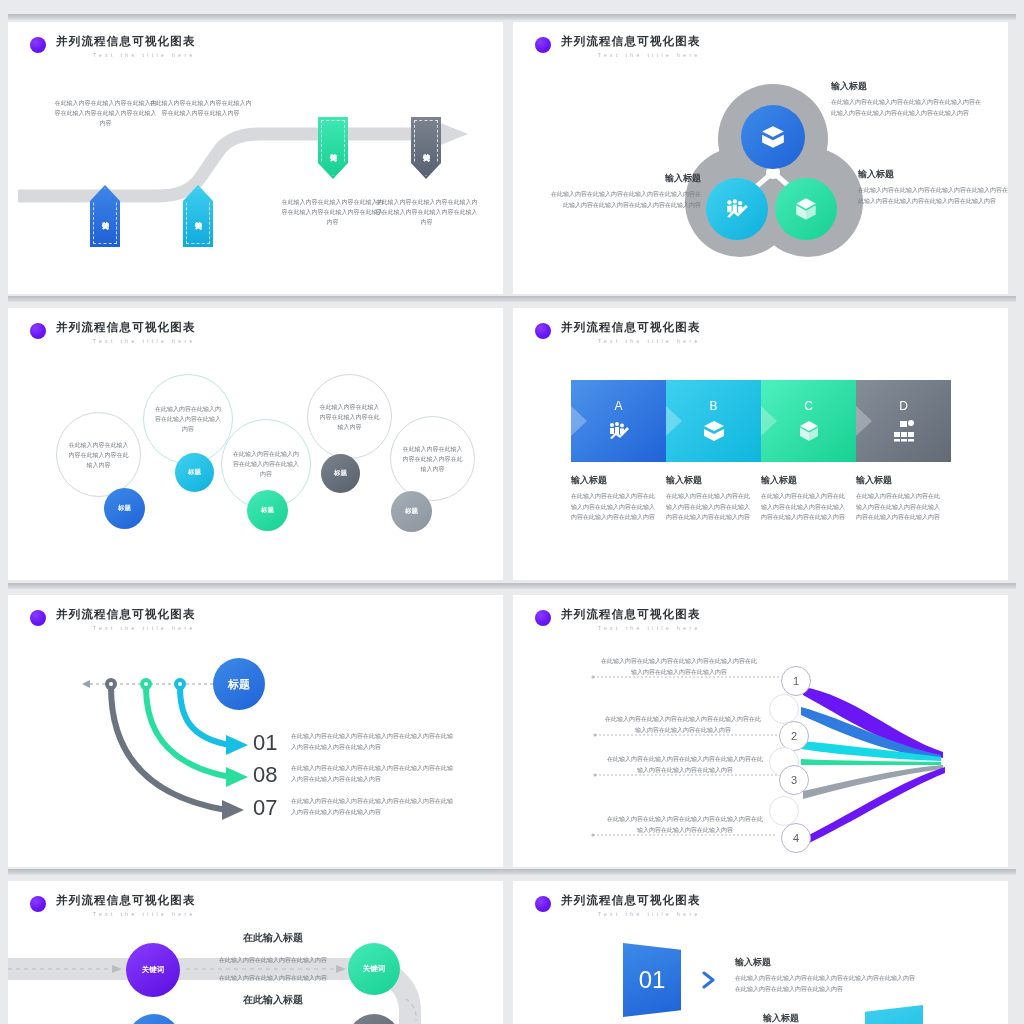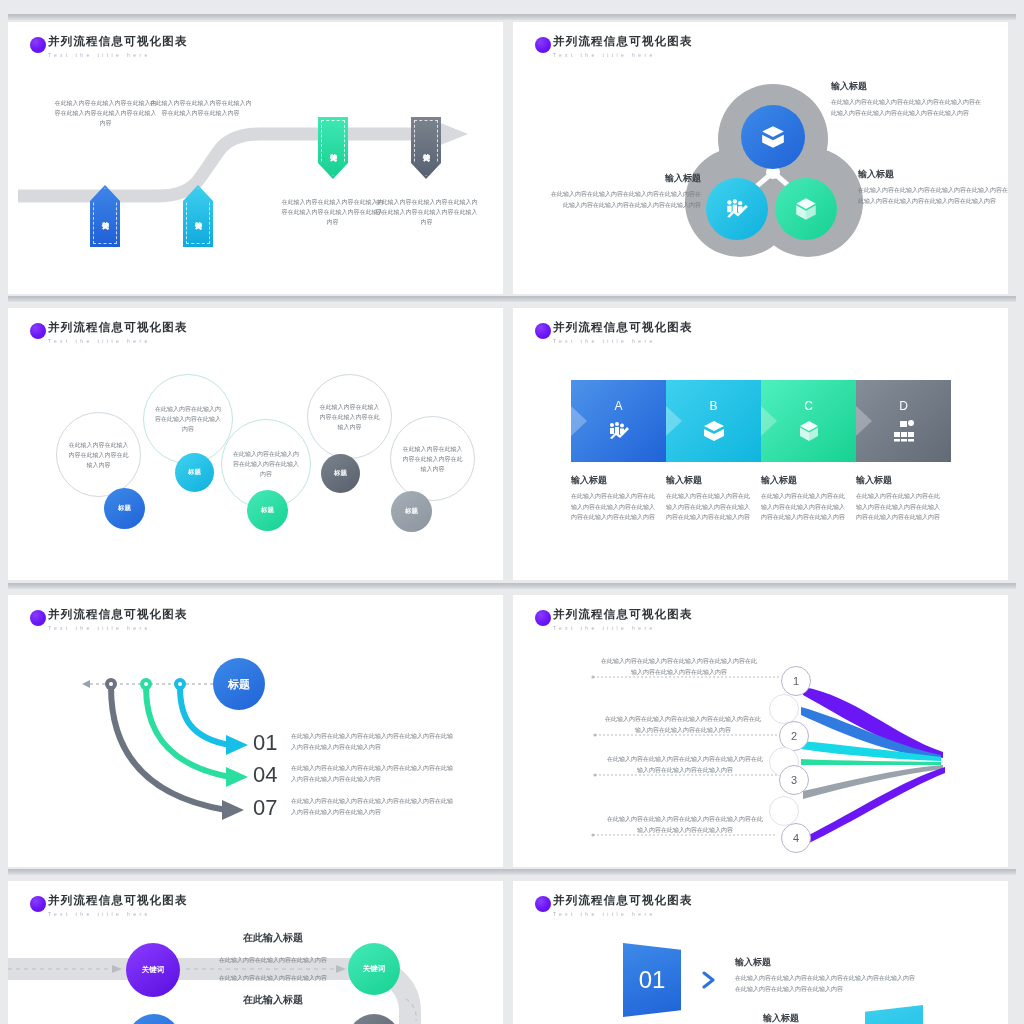--- a/index.html
+++ b/index.html
@@ -26,21 +26,21 @@
   .slide.r0{top:22px;height:272px;}
   .slide.r1{top:308px;height:272px;}
   .slide.r2{top:595px;height:272px;}
   .slide.r3{top:881px;height:143px;}
 
   
   .hdr{position:absolute;left:22px;top:12px;display:flex;align-items:flex-start;}
   .logo-dot{width:16px;height:16px;border-radius:50%;
     background:radial-gradient(circle at 35% 30%,#8a3cff 0%,#6a16f5 55%,#5a0ee0 100%);
     margin-top:3px;flex:none;}
-  .hdr-txt{margin-left:2px;}
+  .hdr-txt{margin-left:10px;text-align:right;}
   .hdr-title{font-size:11.5px;font-weight:bold;color:#2e3338;letter-spacing:1.2px;
     font-family:"DejaVu Sans","Liberation Sans",sans-serif;white-space:nowrap;}
   .hdr-sub{font-size:5px;color:#b9a9c6;letter-spacing:3.4px;margin-top:3px;
     font-family:"Liberation Sans",sans-serif;white-space:nowrap;}
 
   .cn{font-family:"DejaVu Sans","Liberation Sans",sans-serif;}
   .body-txt{font-size:6px;line-height:10px;color:#777d84;text-align:center;}
   .body-txt-l{font-size:6px;line-height:10.5px;color:#777d84;}
   .sec-title{font-size:9px;font-weight:bold;color:#3a4047;}
 
@@ -377,21 +377,21 @@
     </svg>
 
     <div style="position:absolute;left:205px;top:63px;width:52px;height:52px;border-radius:50%;
       background:linear-gradient(145deg,#3d8ae8,#1f63d8);display:flex;align-items:center;justify-content:center;
       color:#fff;font-size:11px;font-weight:bold" class="cn">
       <span>标题</span>
     </div>
 
     <div class="num-lg" style="position:absolute;left:245px;top:135px">01</div>
     <div class="body-txt-l cn" style="position:absolute;left:283px;top:136px;width:165px">在此输入内容在此输入内容在此输入内容在此输入内容在此输入内容在此输入内容在此输入内容</div>
-    <div class="num-lg" style="position:absolute;left:245px;top:167px">04</div>
+    <div class="num-lg" style="position:absolute;left:245px;top:167px">08</div>
     <div class="body-txt-l cn" style="position:absolute;left:283px;top:168px;width:165px">在此输入内容在此输入内容在此输入内容在此输入内容在此输入内容在此输入内容在此输入内容</div>
     <div class="num-lg" style="position:absolute;left:245px;top:200px">07</div>
     <div class="body-txt-l cn" style="position:absolute;left:283px;top:201px;width:165px">在此输入内容在此输入内容在此输入内容在此输入内容在此输入内容在此输入内容在此输入内容</div>
   </div>
 
   <div class="slide c1 r2">
     <div class="hdr">
       <div class="logo-dot"></div>
       <div class="hdr-txt">
         <div class="hdr-title cn">并列流程信息可视化图表</div>

